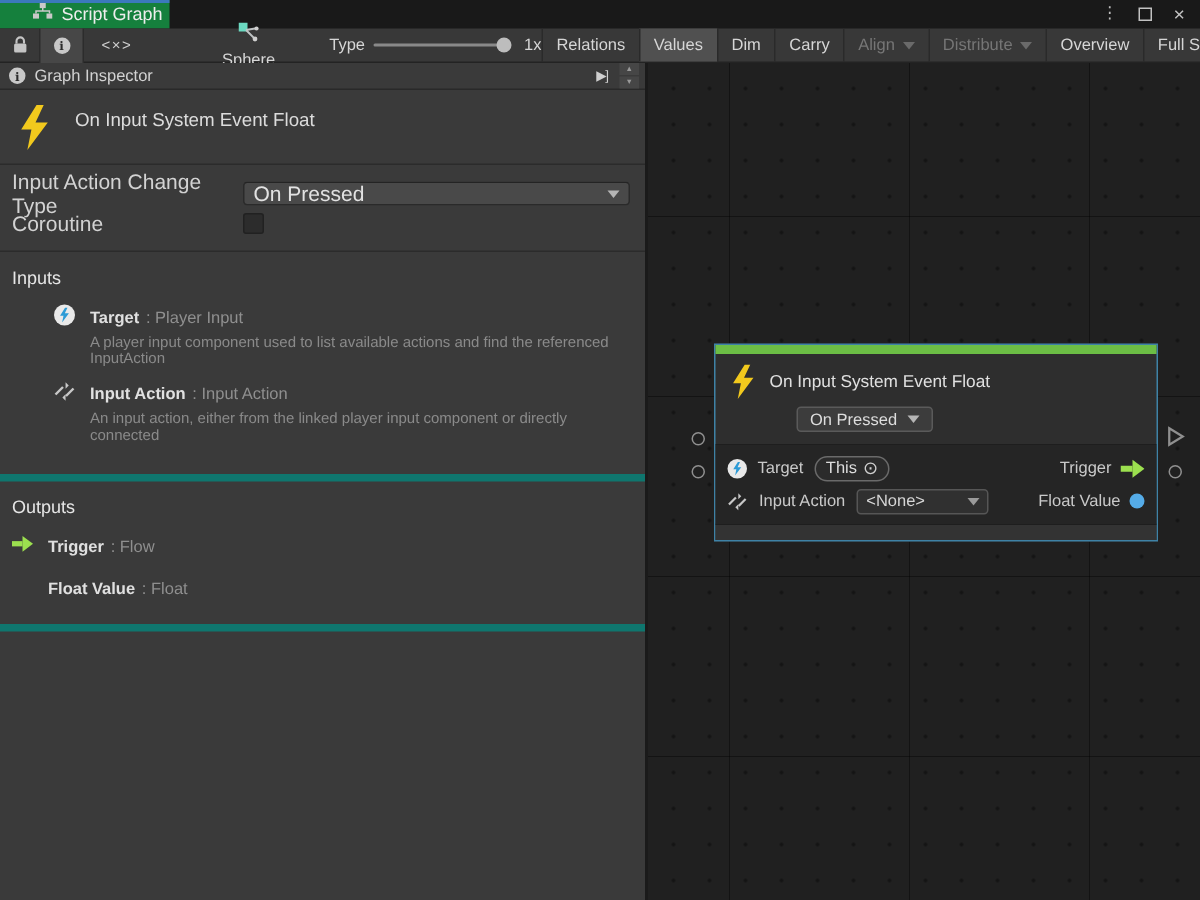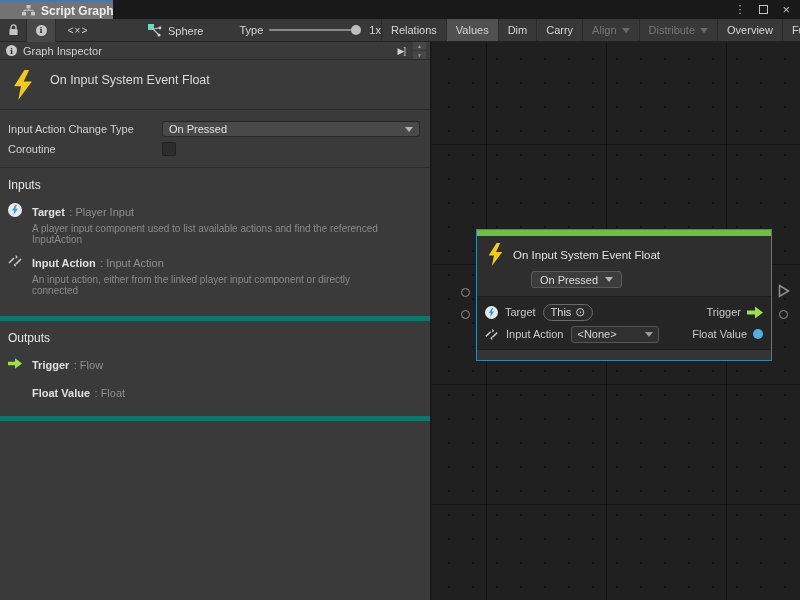--- a/index.html
+++ b/index.html
@@ -2,39 +2,39 @@
 <html><head>
 <meta charset="utf-8">
 <style>
   * { box-sizing: border-box; margin: 0; padding: 0; }
   html,body { width:800px; height:600px; overflow:hidden; background:#191919;
     font-family:"Liberation Sans","DejaVu Sans",sans-serif; -webkit-font-smoothing:antialiased; }
   .app { position:absolute; inset:0; width:800px; height:600px; }
 
   
   .tabbar { position:absolute; left:0; top:0; width:800px; height:19px; background:#191919; display:flex; align-items:stretch; }
-  .tab { width:113px; background:#737373; border-top:2px solid #3B79BC; display:flex; align-items:center; padding-left:22px; gap:6px;font-weight:bold; }
+  .tab { width:113px; background:#15803d; border-top:2px solid #3B79BC; display:flex; align-items:flex-start; padding-left:22px; gap:6px; }
   .tab-title { color:#EDEDED; font-size:12px; white-space:nowrap; }
   .tab-graph-icon { width:13px; height:11px; flex:0 0 auto; }
   .win-controls { margin-left:auto; display:flex; align-items:center; gap:14px; padding-right:10px; color:#C2C2C2; }
   .kebab { font-size:11px; color:#BDBDBD; letter-spacing:0; line-height:1; }
   .maxbox { width:9px; height:9px; border:1.5px solid #C2C2C2; display:inline-block; }
   .closex { font-size:13px; color:#C2C2C2; line-height:1; }
 
   
   .toolbar { position:absolute; left:0; top:19px; width:800px; height:23px; background:#383838;
     border-bottom:1px solid #232323; display:flex; align-items:stretch; font-size:11px; color:#D6D6D6; }
   .tb-left { display:flex; align-items:center; }
   .tb-iconbtn { height:23px; display:flex; align-items:center; justify-content:center; }
   .lock-btn { width:26px; }
   .info-btn { width:30px; background:#474747; border-left:1px solid #2c2c2c; border-right:1px solid #2c2c2c; }
   .code-btn { width:44px; color:#CFCFCF; font-size:10px; letter-spacing:1px; }
   .info-circle { width:11px; height:11px; border-radius:50%; background:#C8C8C8; color:#2b2b2b;
     font-size:8px; font-weight:bold; display:flex; align-items:center; justify-content:center; font-family:"DejaVu Serif",serif; }
-  .sphere-group { display:flex; align-items:flex-end; gap:6px; margin-left:48px; }
+  .sphere-group { display:flex; align-items:center; gap:6px; margin-left:48px;flex-direction:column; }
   .sphere-label { color:#D6D6D6; }
   .zoom-group { display:flex; align-items:center; margin-left:36px; gap:6px; }
   .zoom-track { width:88px; height:2px; background:#898989; border-radius:1px; position:relative; }
   .zoom-handle { position:absolute; right:-4px; top:-4px; width:10px; height:10px; border-radius:50%; background:#BDBDBD; }
   .zoom-value { color:#D6D6D6; margin-left:6px; }
   .tb-buttons { margin-left:auto; display:flex; align-items:stretch; }
   .tb-btn { display:flex; align-items:center; padding:0 9px; border-left:1px solid #2A2A2A; cursor:default; gap:5px; white-space:nowrap; }
   .tb-btn.active { background:#505050; }
   .tb-btn.disabled { color:#767676; }
   .dd-arrow { width:0; height:0; border-left:4px solid transparent; border-right:4px solid transparent; border-top:5px solid #B5B5B5; display:inline-block; }
@@ -45,30 +45,30 @@
   .insp-header { height:18px; display:flex; align-items:center; padding:0 4px 0 6px; gap:6px; border-bottom:1px solid #292929; background:#3A3A3A; }
   .insp-title { font-size:11px; color:#D2D2D2; flex:1; }
   .dock-icon { font-size:9px; color:#CFCFCF; letter-spacing:-1px; margin-right:2px; }
   .scrollcol { display:flex; flex-direction:column; gap:1px; }
   .scr-btn { width:13px; height:8px; background:#464646; color:#9a9a9a; font-size:5px; display:flex; align-items:center; justify-content:center; }
 
   .unit-head { height:50px; display:flex; align-items:flex-start; padding:10px 10px 0 12px; gap:16px; border-bottom:1px solid #2B2B2B; }
   .unit-title { font-size:12.5px; color:#DCDCDC; padding-top:3px; }
 
   .fields { padding:9px 10px 8px 8px; border-bottom:1px solid #2B2B2B; }
-  .field-row { display:flex; align-items:center; height:20px; font-size:11px; color:#D2D2D2; }
+  .field-row { display:flex; align-items:center; height:20px; font-size:14px; color:#D2D2D2; }
   .field-label { width:154px; flex:0 0 auto; }
   .select { flex:1; height:16px; background:#494949; border:1px solid #2A2A2A; border-top-color:#242424; border-radius:3px;
     display:flex; align-items:center; padding:0 6px; color:#E2E2E2; position:relative; }
   .select .dd-arrow { position:absolute; right:6px; }
   .checkbox { width:14px; height:14px; background:#2C2C2C; border:1px solid #212121; border-radius:2px; }
 
   .section { border-bottom:5px solid #0f766e; padding:10px 10px 12px 8px; }
   .section-title { font-size:12px; color:#E6E6E6; margin-bottom:10px; }
-  .port-item { display:flex; margin-bottom:8px; }
+  .port-item { display:flex; margin-bottom:8px;justify-content:flex-end; }
   .port-icon-cell { width:24px; flex:0 0 auto; padding-top:1px; }
   .port-name { font-size:11px; font-weight:bold; color:#E0E0E0; }
   .port-type { font-size:11px; color:#8F8F8F; font-weight:normal; }
   .port-desc { font-size:10px; color:#8A8A8A; line-height:11px; margin-top:3px; max-width:360px; }
   .out-item { display:flex; align-items:center; margin-bottom:9px; }
 
   .pi-circle { width:14px; height:14px; border-radius:50%; background:#E9E9E9; display:flex; align-items:center; justify-content:center; }
   .flow-dot { width:14px; height:13px; }
   .val-dot { width:10px; height:10px; border-radius:50%; background:#55ACE8; margin-left:2px; }
 

